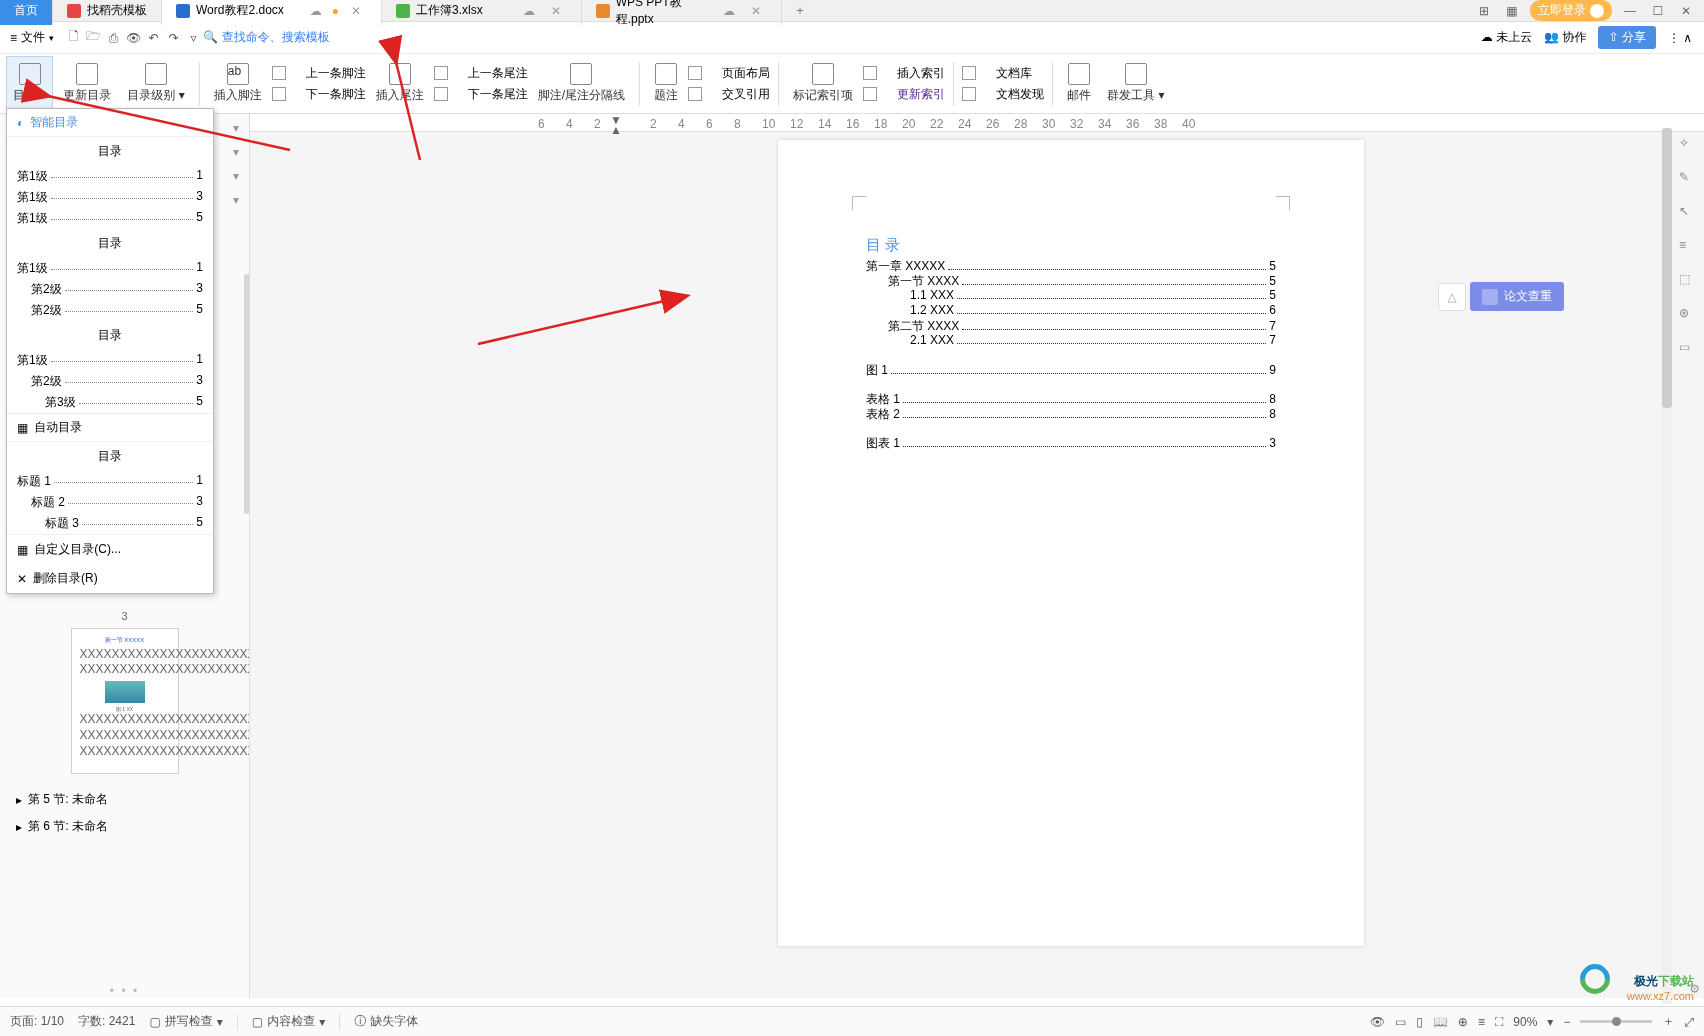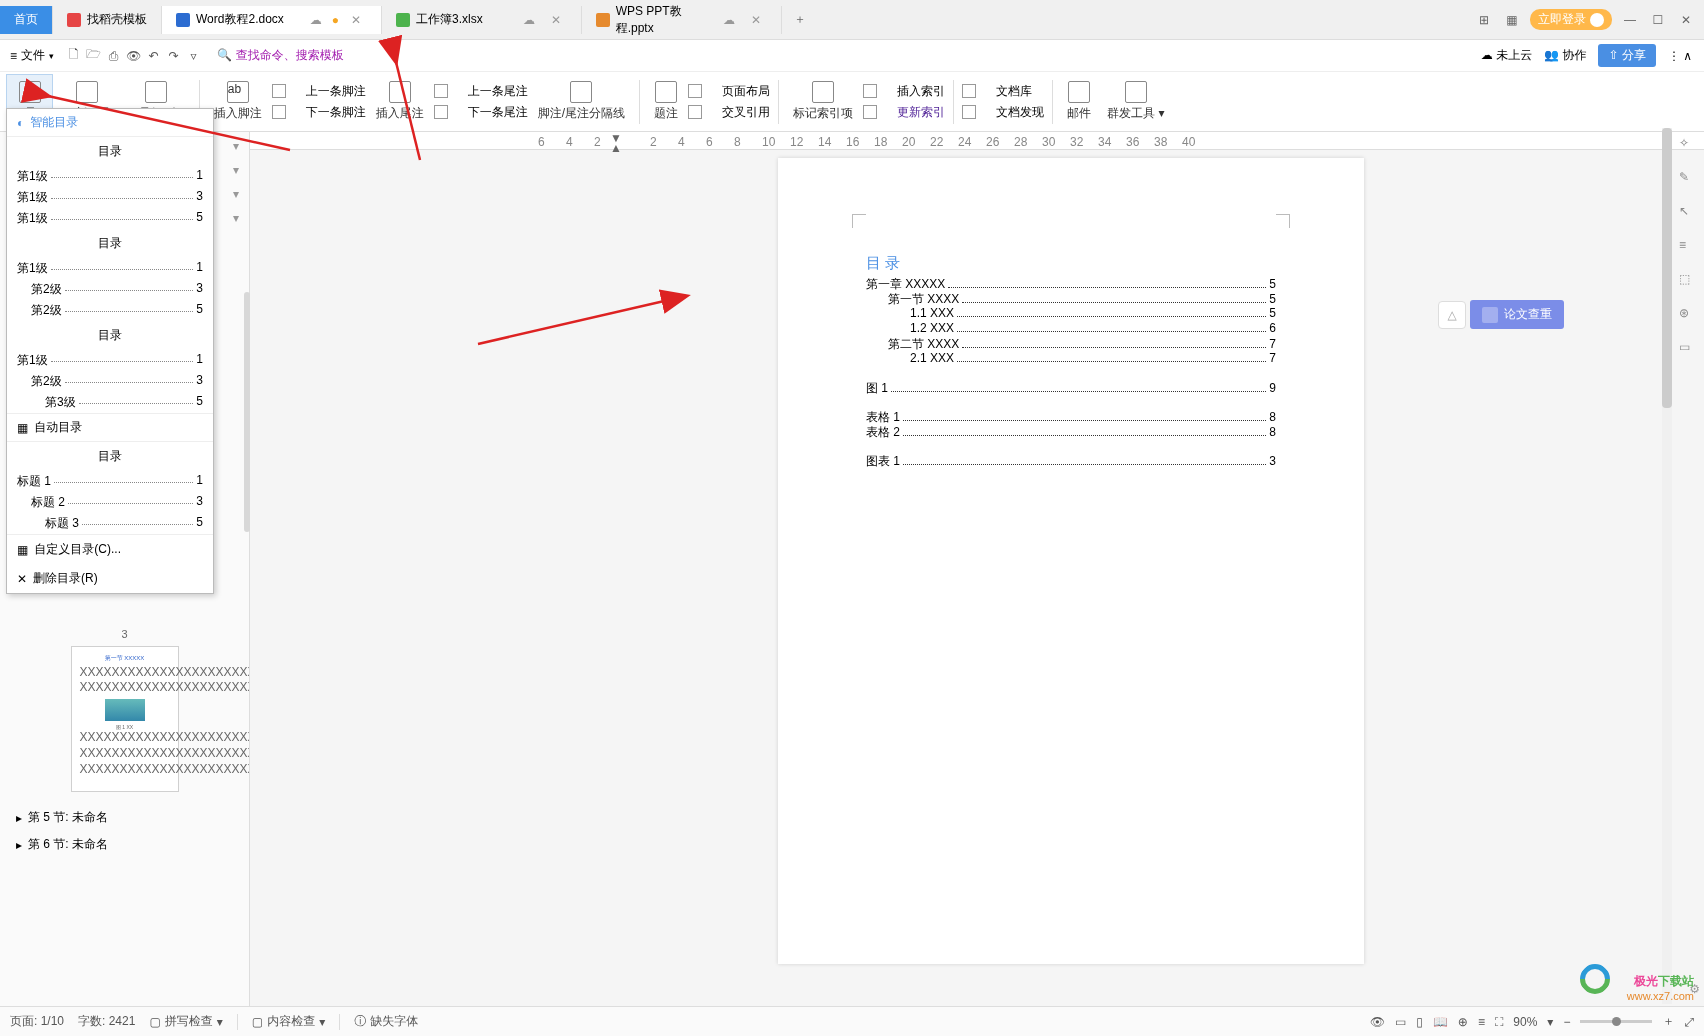--- a/index.html
+++ b/index.html
@@ -1,17 +1,17 @@
 <!DOCTYPE html>
 <html><head>
 <meta charset="utf-8">
 <style>
 *{box-sizing:border-box;margin:0;padding:0;font-family:"Microsoft YaHei",Arial,sans-serif;font-size:12px}
 body{width:1704px;height:1036px;background:#fff;overflow:hidden;position:relative}
-.tabbar{height:40px;background:#f0f0f0;display:flex;align-items:center;border-bottom:1px solid #ddd}
+.tabbar{height:22px;background:#f0f0f0;display:flex;align-items:center;border-bottom:1px solid #ddd}
 .tab{height:28px;display:flex;align-items:center;padding:0 14px;gap:6px;cursor:pointer;border-right:1px solid #ddd}
 .tab.home{background:#3a8ee6;color:#fff}
 .tab.active{background:#fff}
 .tab .ico{width:14px;height:14px;border-radius:2px}
 .ico-red{background:#e64545}
 .ico-blue{background:#2c6cd1}
 .ico-green{background:#4db34d}
 .ico-orange{background:#e68a2e}
 .tab-cloud{color:#999;margin-left:auto;margin-right:4px}
 .tab-close{color:#999;padding:0 6px}
@@ -20,21 +20,21 @@
 .login-btn{background:#ffb84a;color:#fff;border-radius:10px;padding:2px 8px;display:flex;align-items:center;gap:4px}
 .login-btn .avatar{width:14px;height:14px;border-radius:50%;background:#fff}
 .winbtn{width:20px;text-align:center;color:#666}
 
 .quickbar{height:32px;display:flex;align-items:center;border-bottom:1px solid #eee}
 .file-menu{display:flex;align-items:center;gap:4px;padding:0 10px}
 .qicon{width:20px;height:20px;display:flex;align-items:center;justify-content:center;color:#555}
 .tabs-ribbon{display:flex;gap:14px;margin-left:12px}
 .rtab{padding:4px 8px;cursor:pointer}
 .rtab.active{background:#4a8fe3;color:#fff;border-radius:3px}
-.searchbox{margin-left:14px;color:#a21caf}
+.searchbox{color:#3b82f6}
 .qright{margin-left:auto;display:flex;align-items:center;gap:12px;padding-right:12px}
 .share-btn{background:#4a8fe3;color:#fff;padding:3px 10px;border-radius:3px}
 
 .ribbon{height:60px;border-bottom:1px solid #ddd;display:flex;align-items:center;padding:0 6px;gap:4px}
 .rgroup{display:flex;flex-direction:column;align-items:center;justify-content:center;height:56px;padding:0 6px;gap:2px;font-size:11px;color:#333}
 .rgroup .bigico{width:22px;height:22px;border:1px solid #888;border-radius:2px}
 .rgroup.sel{background:#e6f0fa;border:1px solid #b8d4f0}
 .rsub{display:flex;flex-direction:column;gap:4px;height:56px;justify-content:center;font-size:11px}
 .rsub div{display:flex;align-items:center;gap:20px}
 .rsub .si{width:14px;height:14px;border:1px solid #999}
@@ -90,21 +90,21 @@
 
 .statusbar{position:absolute;left:0;right:0;bottom:0;height:30px;border-top:1px solid #ddd;background:#fafafa;display:flex;align-items:center;padding:0 10px;gap:14px;font-size:11px;color:#555}
 .statusbar .sitem{display:flex;align-items:center;gap:4px}
 .statusbar .sdiv{width:1px;height:16px;background:#ddd}
 .statusbar .sright{margin-left:auto;display:flex;align-items:center;gap:10px}
 .zoom-track{width:72px;height:3px;background:#ccc;position:relative}
 .zoom-thumb{position:absolute;left:32px;top:-3px;width:9px;height:9px;background:#888;border-radius:50%}
 
 .watermark{position:absolute;right:10px;bottom:34px;text-align:right;z-index:80}
 .wm1{font-size:16px;font-weight:bold}
-.wm1 .b{color:#ec4899}.wm1 .g{color:#58b556}
+.wm1 .b{color:#0c4a6e}.wm1 .g{color:#58b556}
 .wm2{font-size:11px;color:#e68a2e}
 .wmg{position:absolute;right:94px;bottom:42px;width:30px;height:30px;border:5px solid #2b9bd8;border-right-color:#58b556;border-bottom-color:#58b556;border-radius:50%;transform:rotate(45deg)}
 </style>
 </head>
 <body>
 
 <div class="tabbar">
   <div class="tab home">
       <span>首页</span>
     </div>

